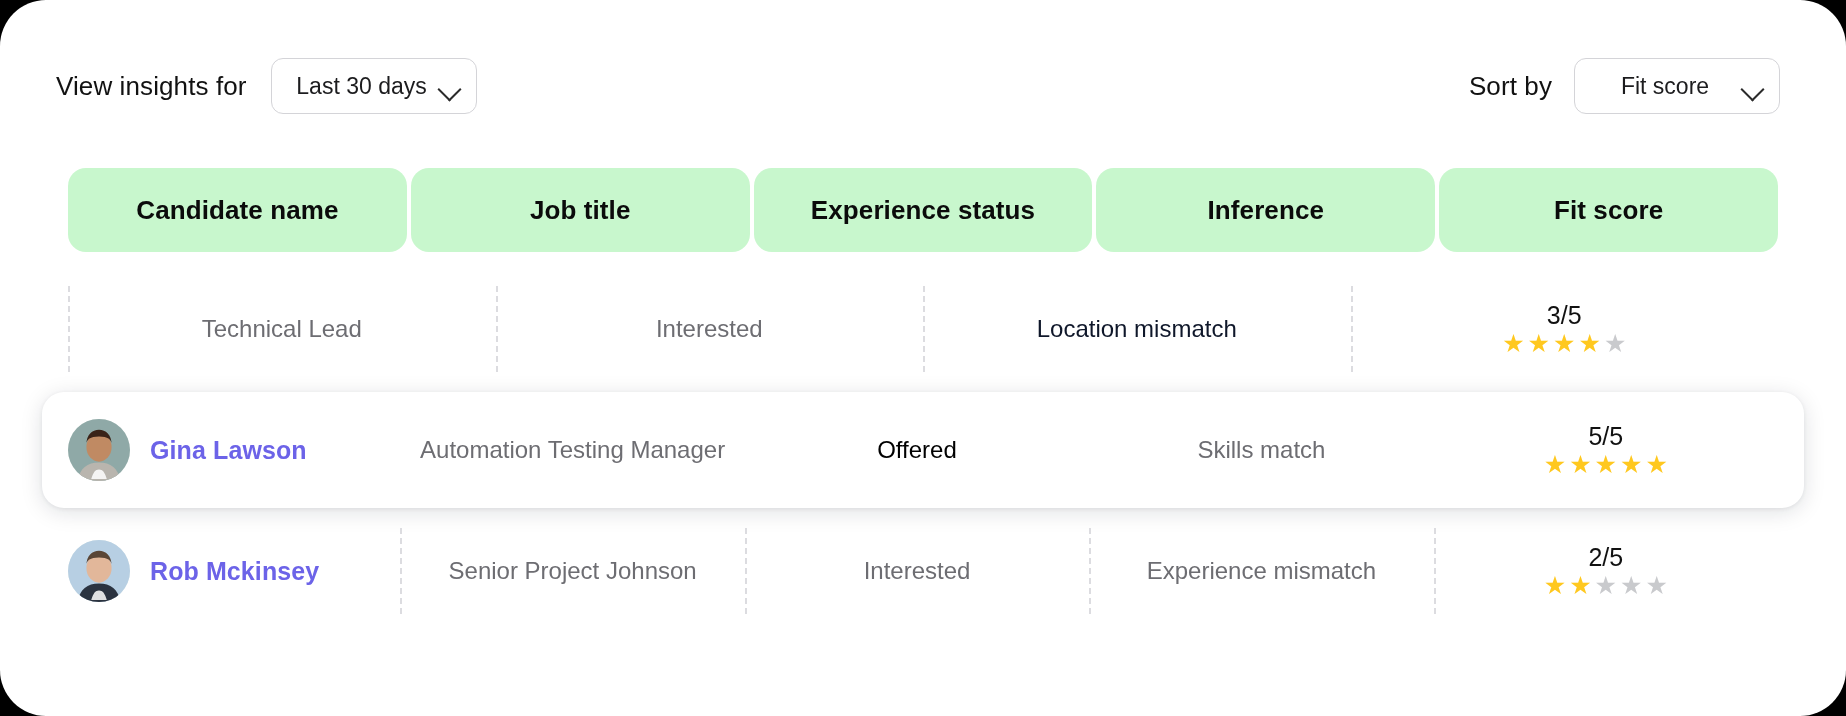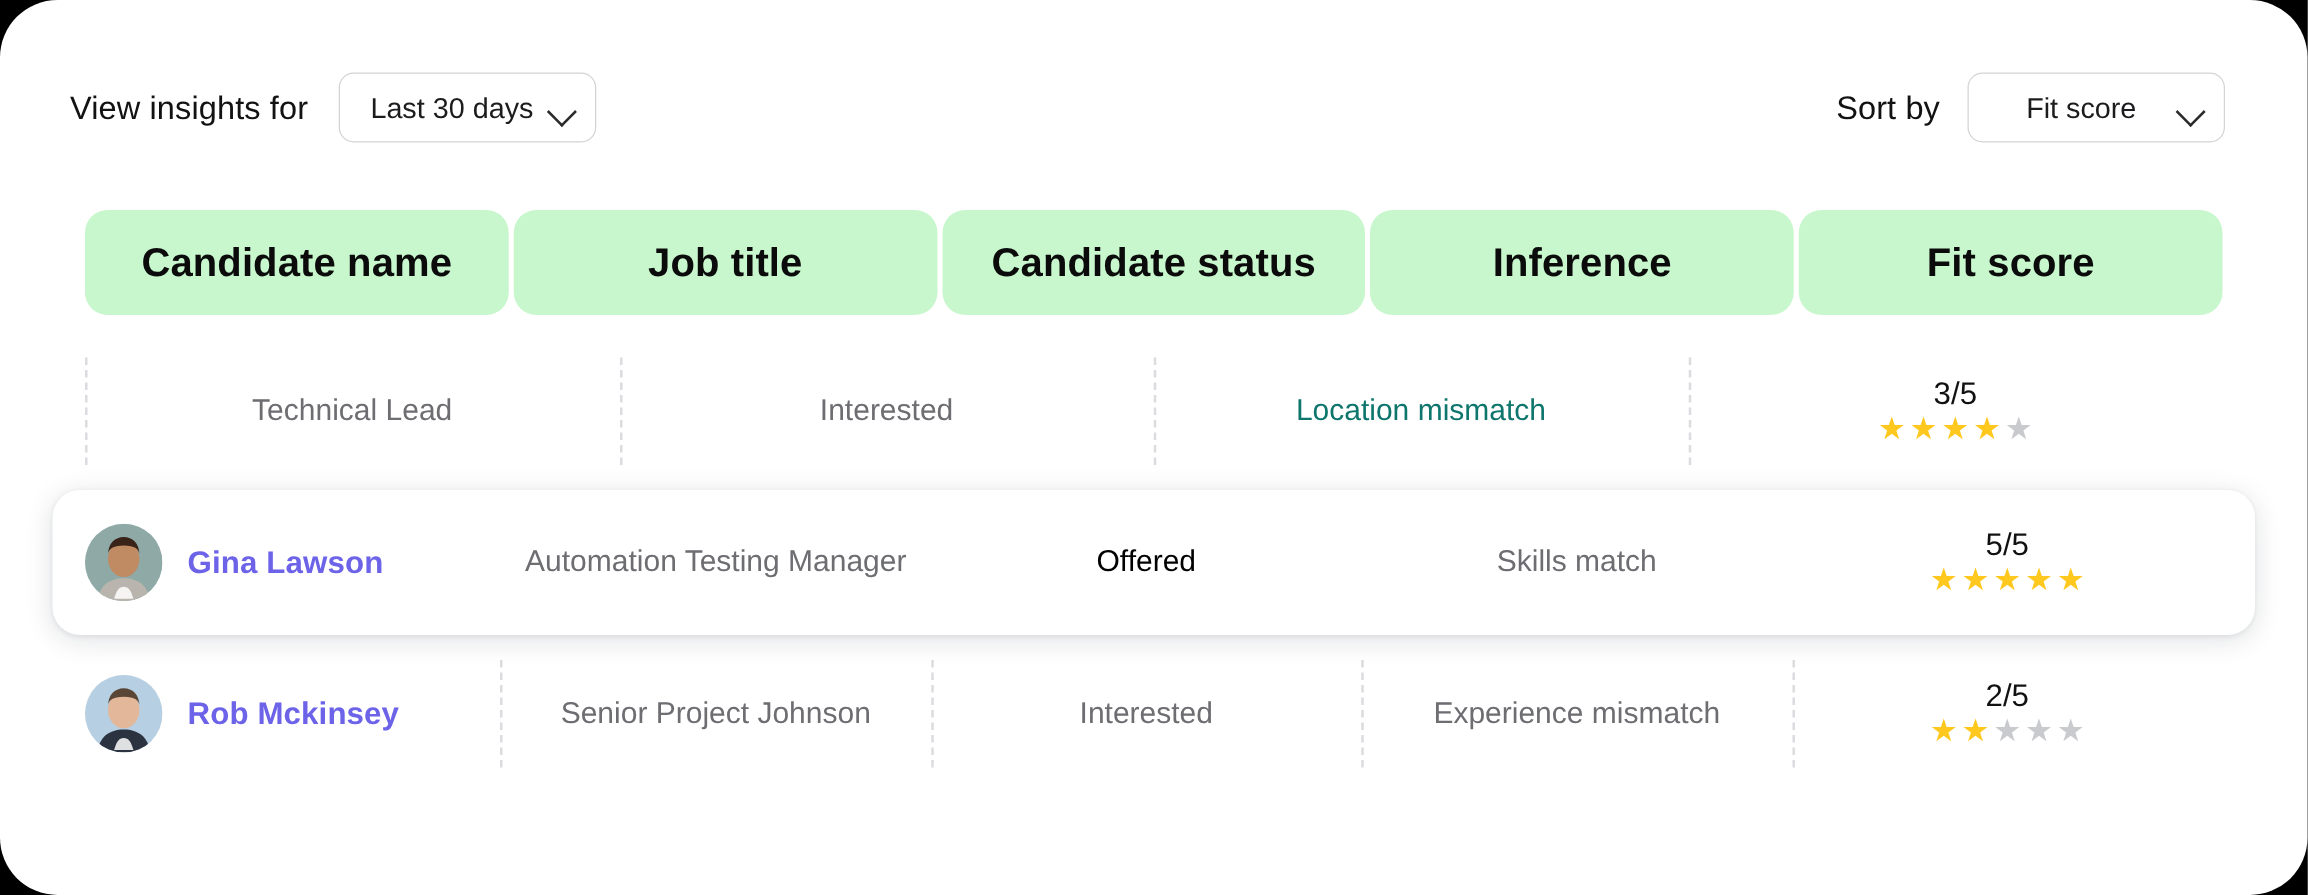--- a/index.html
+++ b/index.html
@@ -104,21 +104,21 @@
     background: var(--hdr, #c8f7cd);
     display: flex;
     align-items: center;
     justify-content: center;
     border-radius: 18px 18px 18px 18px;
     box-sizing: border-box;
   }
   .th:first-child { border-top-left-radius: 18px; border-bottom-left-radius: 18px; }
   .th:last-child  { border-top-right-radius: 18px; border-bottom-right-radius: 18px; }
   .th-label {
-    font-size: 32px;
+    font-size: 26px;
     font-weight: 700;
     color: #0b0b0b;
     white-space: nowrap;
     letter-spacing: .1px;
   }
 
   
   .tbody { position: relative; }
   .row {
     display: flex;
@@ -237,39 +237,39 @@
 
   <div class="table">
     <div class="thead" id="thead">
         <div class="th" style="--hdr: #c8f7cd; flex: 290 0 0px;">
           <span class="th-label">Candidate name</span>
         </div>
         <div class="th" style="--hdr: #c8f7cd; flex: 290 0 0px;">
           <span class="th-label">Job title</span>
         </div>
         <div class="th" style="--hdr: #c8f7cd; flex: 290 0 0px;">
-          <span class="th-label">Candidate status</span>
+          <span class="th-label">Experience status</span>
         </div>
         <div class="th" style="--hdr: #c8f7cd; flex: 290 0 0px;">
           <span class="th-label">Inference</span>
         </div>
         <div class="th" style="--hdr: #c8f7cd; flex: 290 0 0px;">
           <span class="th-label">Fit score</span>
         </div>
       </div>
     <div class="tbody" id="tbody">
         <div class="row plain spacer-top">
           <div class="cell sep" style="flex: 290 0 0px;">
             <span class="muted" style="color: rgb(109, 109, 114);">Technical Lead</span>
           </div>
           <div class="cell sep" style="flex: 290 0 0px;">
             <span class="muted" style="color: rgb(109, 109, 114);">Interested</span>
           </div>
           <div class="cell sep" style="flex: 290 0 0px;">
-            <span class="muted" style="color: #0f766e;">Location mismatch</span>
+            <span class="muted" style="color: #0f172a;">Location mismatch</span>
           </div>
           <div class="cell sep fit" style="flex: 290 0 0px;">
             <div class="fit-score">3/5</div>
             <div class="stars">
               <span class="star on" style="color: rgb(255, 200, 31);">★</span>
               <span class="star on" style="color: rgb(255, 200, 31);">★</span>
               <span class="star on" style="color: rgb(255, 200, 31);">★</span>
               <span class="star on" style="color: rgb(255, 200, 31);">★</span>
               <span class="star" style="color: rgb(201, 202, 205);">★</span>
             </div>

